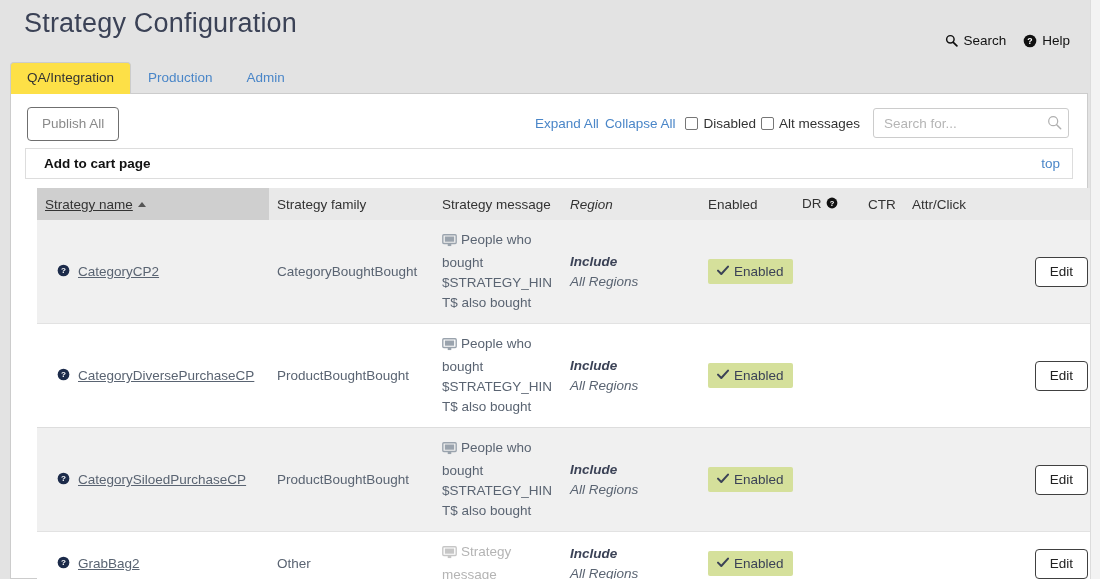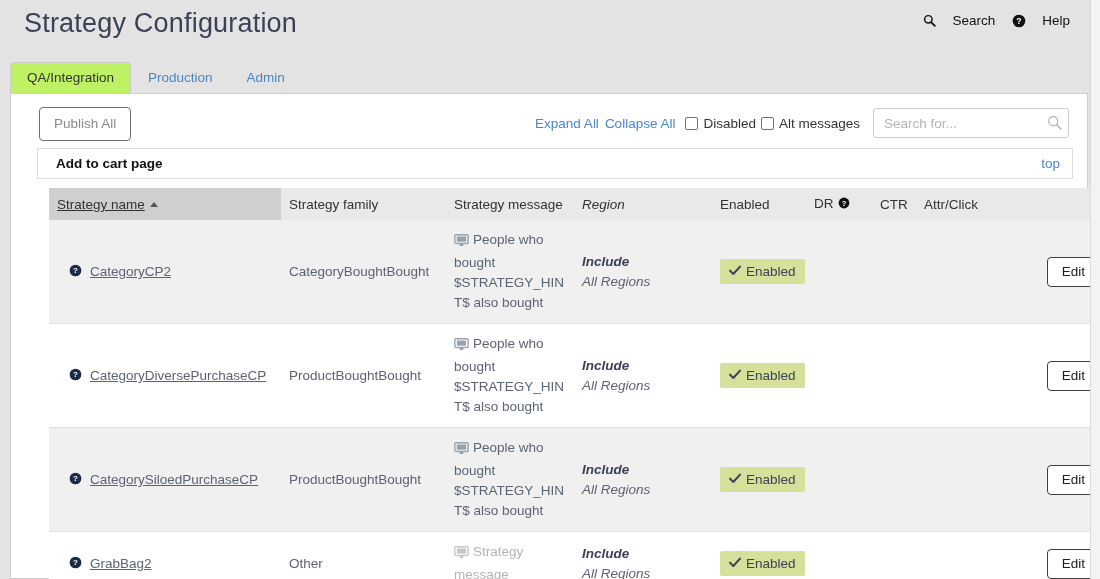--- a/index.html
+++ b/index.html
@@ -33,25 +33,26 @@
     right: 30px; top: 13px;
     display: flex;
     align-items: center;
     gap: 17px;
     font-size: 13.5px;
     color: #111;
   }
   .header-link {
     display: flex;
     align-items: center;
-    gap: 16px;
+    gap: 5px;
     color: #111;
     text-decoration: none;
     cursor: pointer;
     white-space: nowrap;
+    margin-top: 20px;
   }
   .header-link svg { display: block; }
 
   
   .tabs {
     position: absolute;
     left: 10px; top: 62px;
     display: flex;
     align-items: flex-end;
     height: 32px;
@@ -62,37 +63,36 @@
     font-size: 13.5px;
     color: #4a86c8;
     cursor: pointer;
     border: 1px solid transparent;
     border-bottom: none;
     border-radius: 4px 4px 0 0;
     line-height: 16px;
     white-space: nowrap;
   }
   .tab.active {
-    background: #bef264;
+    background: #fde047;
     color: #333;
     border-color: #ccc;
     position: relative;
     z-index: 2;
   }
 
   
   .panel {
     position: absolute;
     left: 10px; top: 93px;
     width: 1078px;
     height: 486px;
     background: #fff;
     border: 1px solid #ccc;
     border-top: 1px solid #ccc;
-    padding-left: 12px;
   }
 
   
   .toolbar {
     position: relative;
     height: 54px;
     padding: 0 14px;
   }
   .publish-btn {
     position: absolute;

